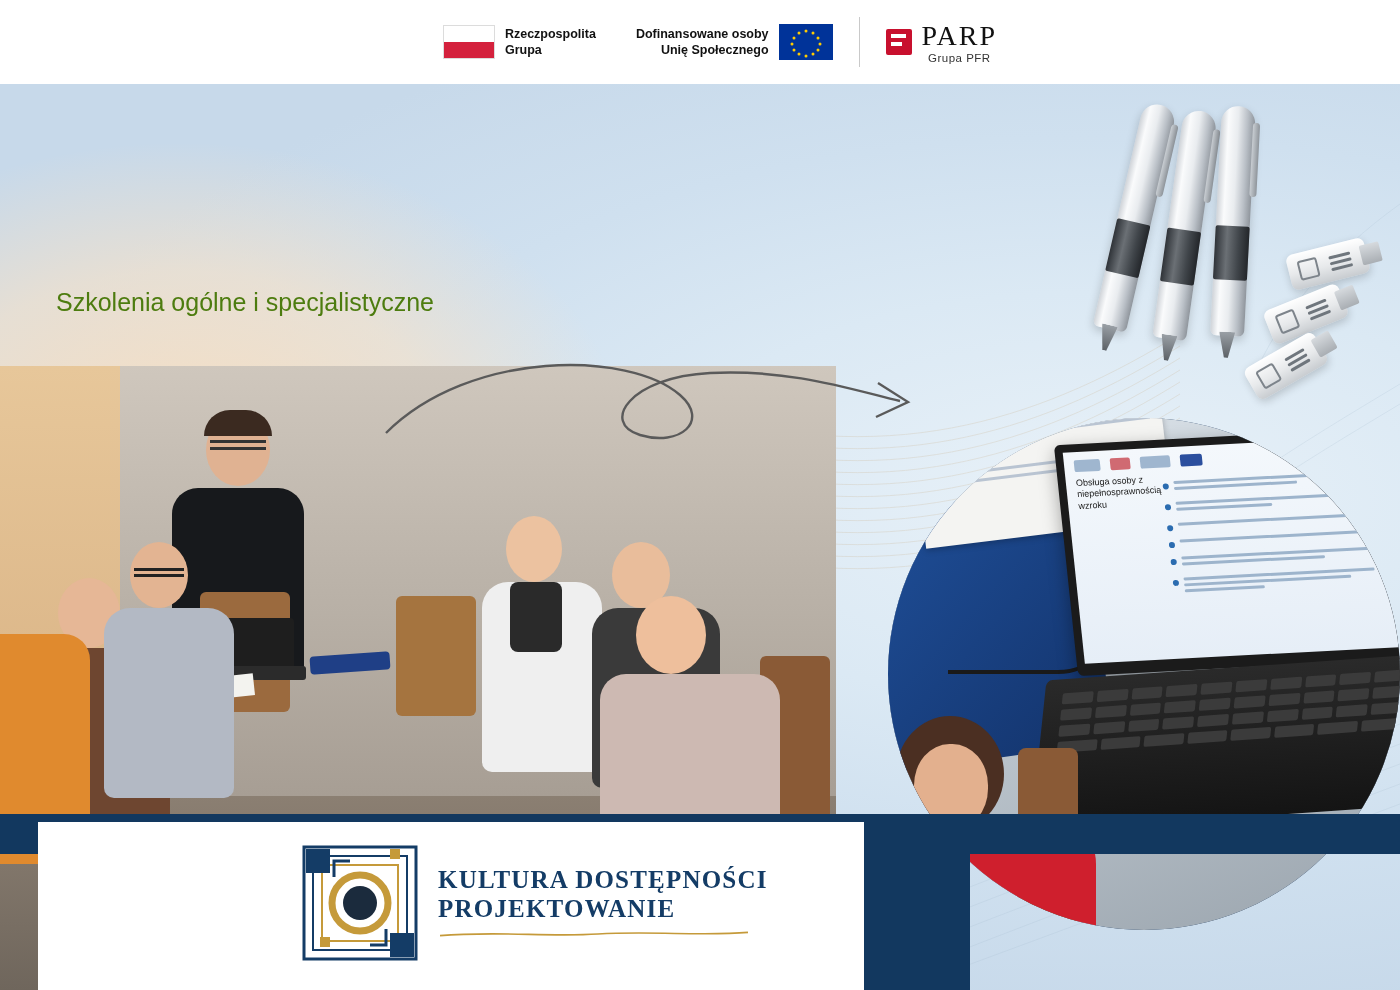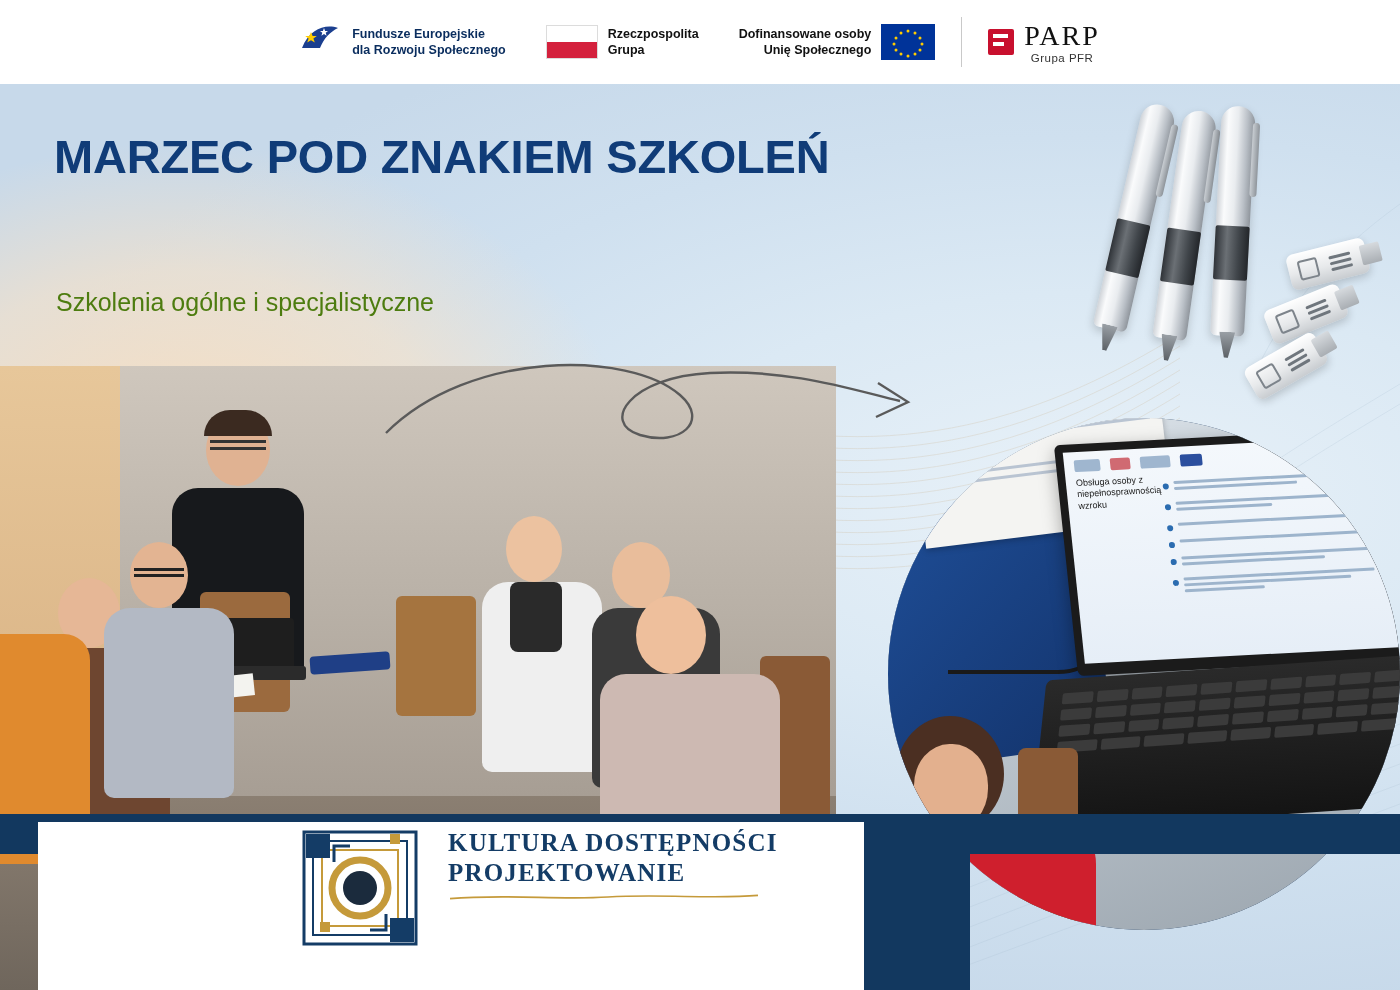--- a/index.html
+++ b/index.html
@@ -274,21 +274,21 @@
     position:absolute; left:820px; top:8px; width:150px; height:168px;
     background:#12385f;
     clip-path: polygon(44px 0, 150px 0, 150px 168px, 0 168px);
   }
 
   .brand {
     position: absolute;
     left: 300px; top: 828px;
     width: 560px; height: 150px;
     z-index: 50;
-    display: flex; gap: 28px;
+    display: flex; align-items: center; gap: 18px;
   }
   .brand-mark { width: 120px; height: 120px; flex: none; position: relative; }
   .brand-text { font-family: "Liberation Serif", serif; }
   .brand-l1, .brand-l2, .brand-l3 {
     font-size: 25px; letter-spacing: 1.2px; color: #143c66; font-weight: bold; line-height: 1.18;
   }
   .brand-l4 {
     font-size: 17px; color: #143c66; letter-spacing: 0.4px; margin-top: 4px;
     font-family: "Liberation Sans", sans-serif;
   }
@@ -296,34 +296,20 @@
     margin-top: 2px; height: 8px; width: 312px;
   }
 </style>
 </head>
 <body>
 
 <div class="poster">
 
   <div class="logo-bar">
 
-    <div class="logo-block">
-      <div class="ff-mark">
-        <svg class="swoosh" viewBox="0 0 40 40" aria-hidden="true">
-          <path d="M2,26 C10,6 26,2 38,6 C30,10 24,16 20,26 Z" fill="#1b3f8f"></path>
-          <polygon points="11,10 12.6,14 16.8,14 13.4,16.6 14.8,20.6 11,18.2 7.2,20.6 8.6,16.6 5.2,14 9.4,14" fill="#ffcc00"></polygon>
-          <polygon points="24,6 25.1,9 28,9 25.7,10.8 26.6,13.7 24,11.9 21.4,13.7 22.3,10.8 20,9 22.9,9" fill="#ffffff"></polygon>
-          <path d="M4,34 C14,22 28,16 39,16 C29,22 20,28 14,36 Z" fill="#e30613" opacity="0.0"></path>
-        </svg>
-      </div>
-      <div class="ff-text">
-        <div>Fundusze Europejskie</div>
-        <div>dla Rozwoju Społecznego</div>
-      </div>
-    </div>
 
     <div class="sep-space"></div>
 
     <div class="logo-block">
       <div class="pl-flag"></div>
       <div class="pl-text">
         <div>Rzeczpospolita</div>
         <div>Grupa</div>
       </div>
     </div>
@@ -390,21 +376,20 @@
       <path d="M1400,680 C1240,740 1080,800 900,870"></path>
       <path d="M1400,700 C1240,760 1080,820 900,890"></path>
       <path d="M1400,720 C1240,780 1080,840 900,906"></path>
       <path d="M1400,300 C1300,360 1200,420 1120,500"></path>
       <path d="M1400,320 C1300,380 1200,440 1120,520"></path>
       <path d="M1400,120 C1330,170 1280,230 1250,300"></path>
     </g>
   </svg>
 
   <div class="headline">
-    <div>MARZEC POD ZNAKIEM SZKOLEŃ</div>
   </div>
   <div class="subhead">Szkolenia ogólne i specjalistyczne</div>
 
   <div class="arrow-wrap">
     <svg width="560" height="110" viewBox="0 0 560 110" aria-hidden="true">
       <path d="M6,78 C90,-6 250,-4 300,40 C330,66 300,92 260,80 C220,68 250,22 330,18 C410,14 470,34 520,46" fill="none" stroke="#5a5a5a" stroke-width="2.4"></path>
       <path d="M498,28 L528,47 L496,62" fill="none" stroke="#5a5a5a" stroke-width="2.4"></path>
     </svg>
   </div>
 

